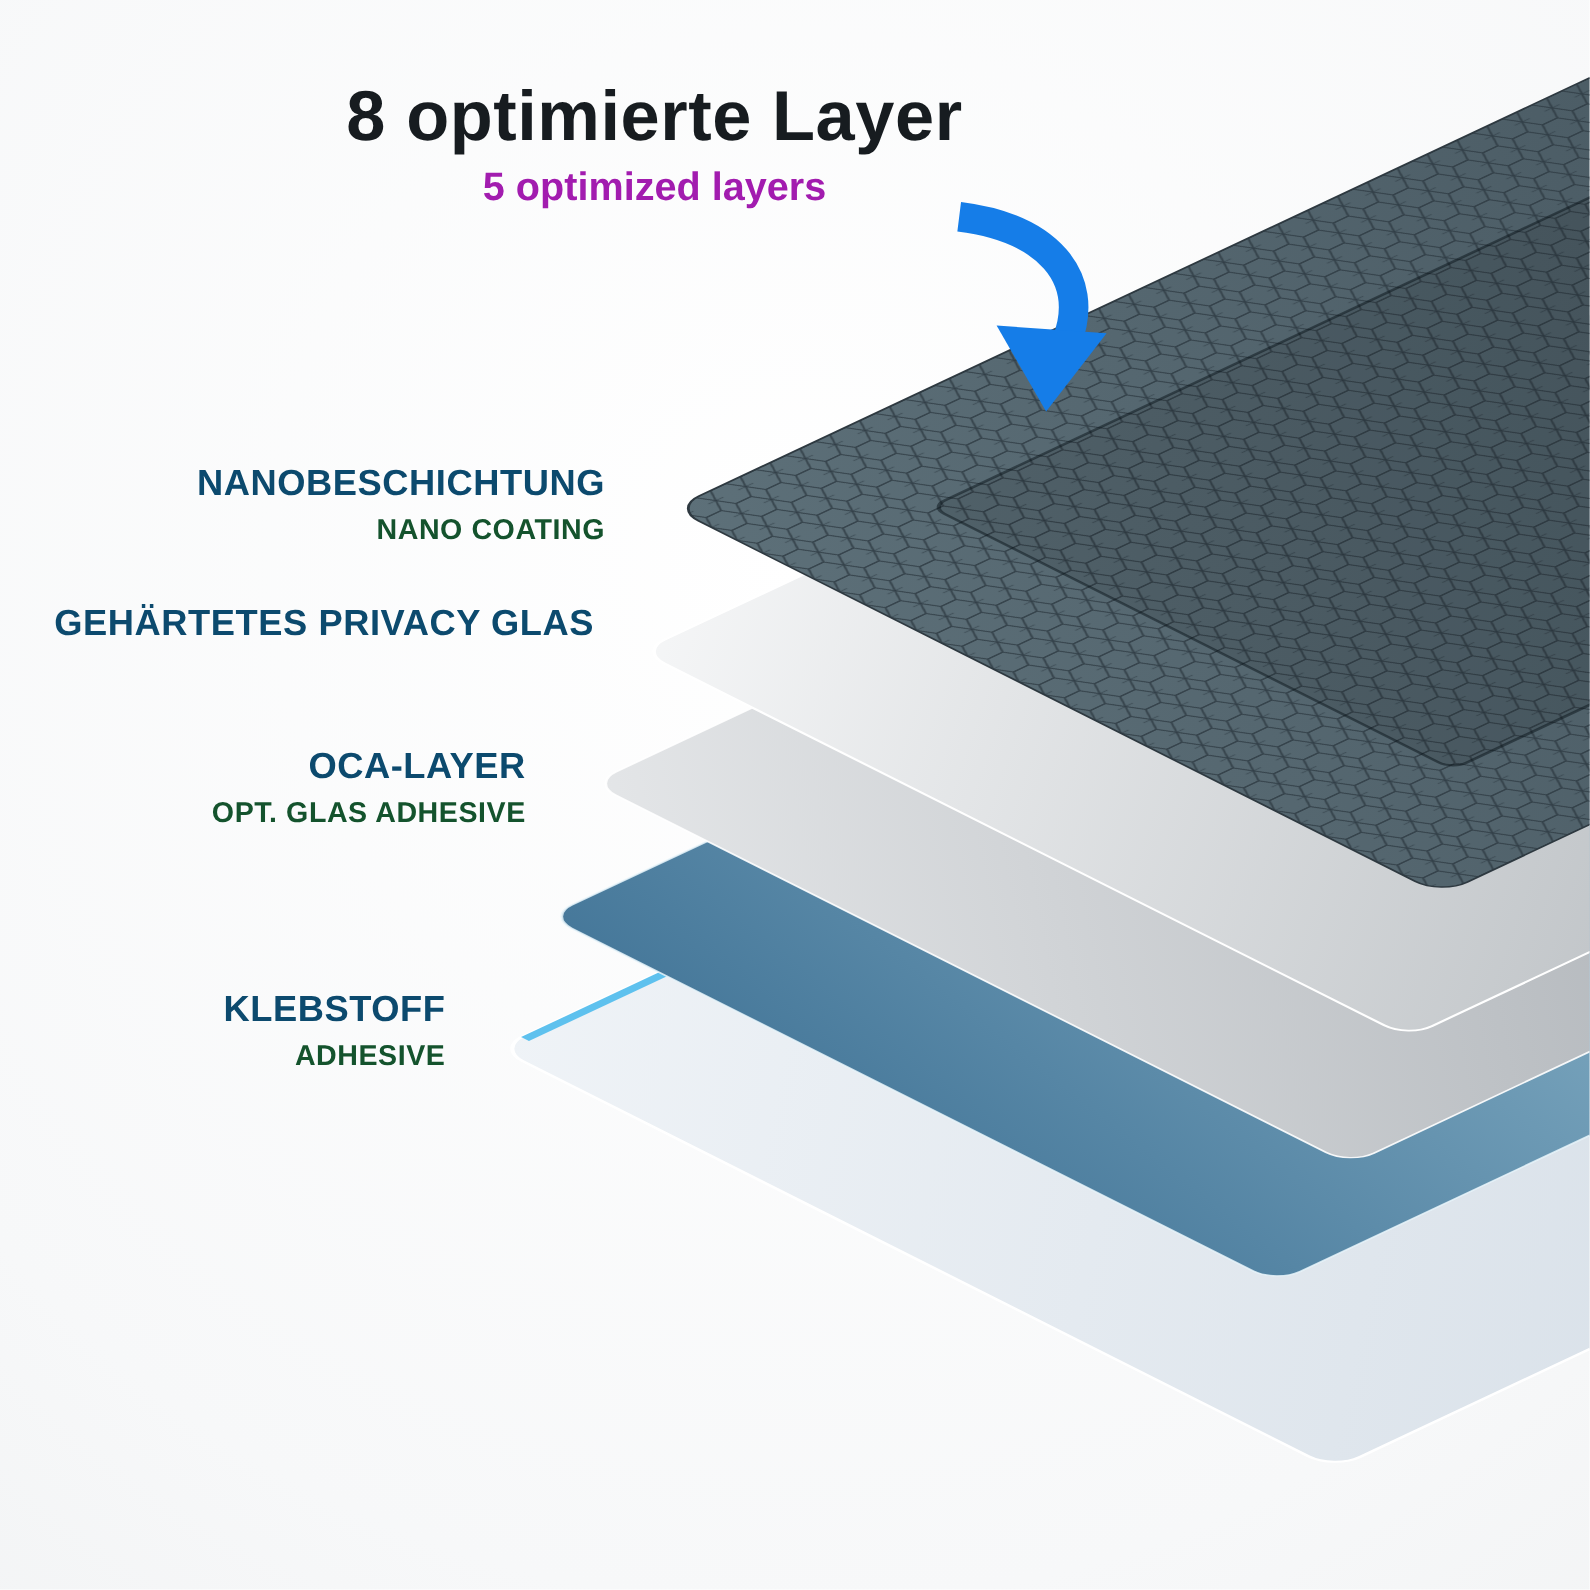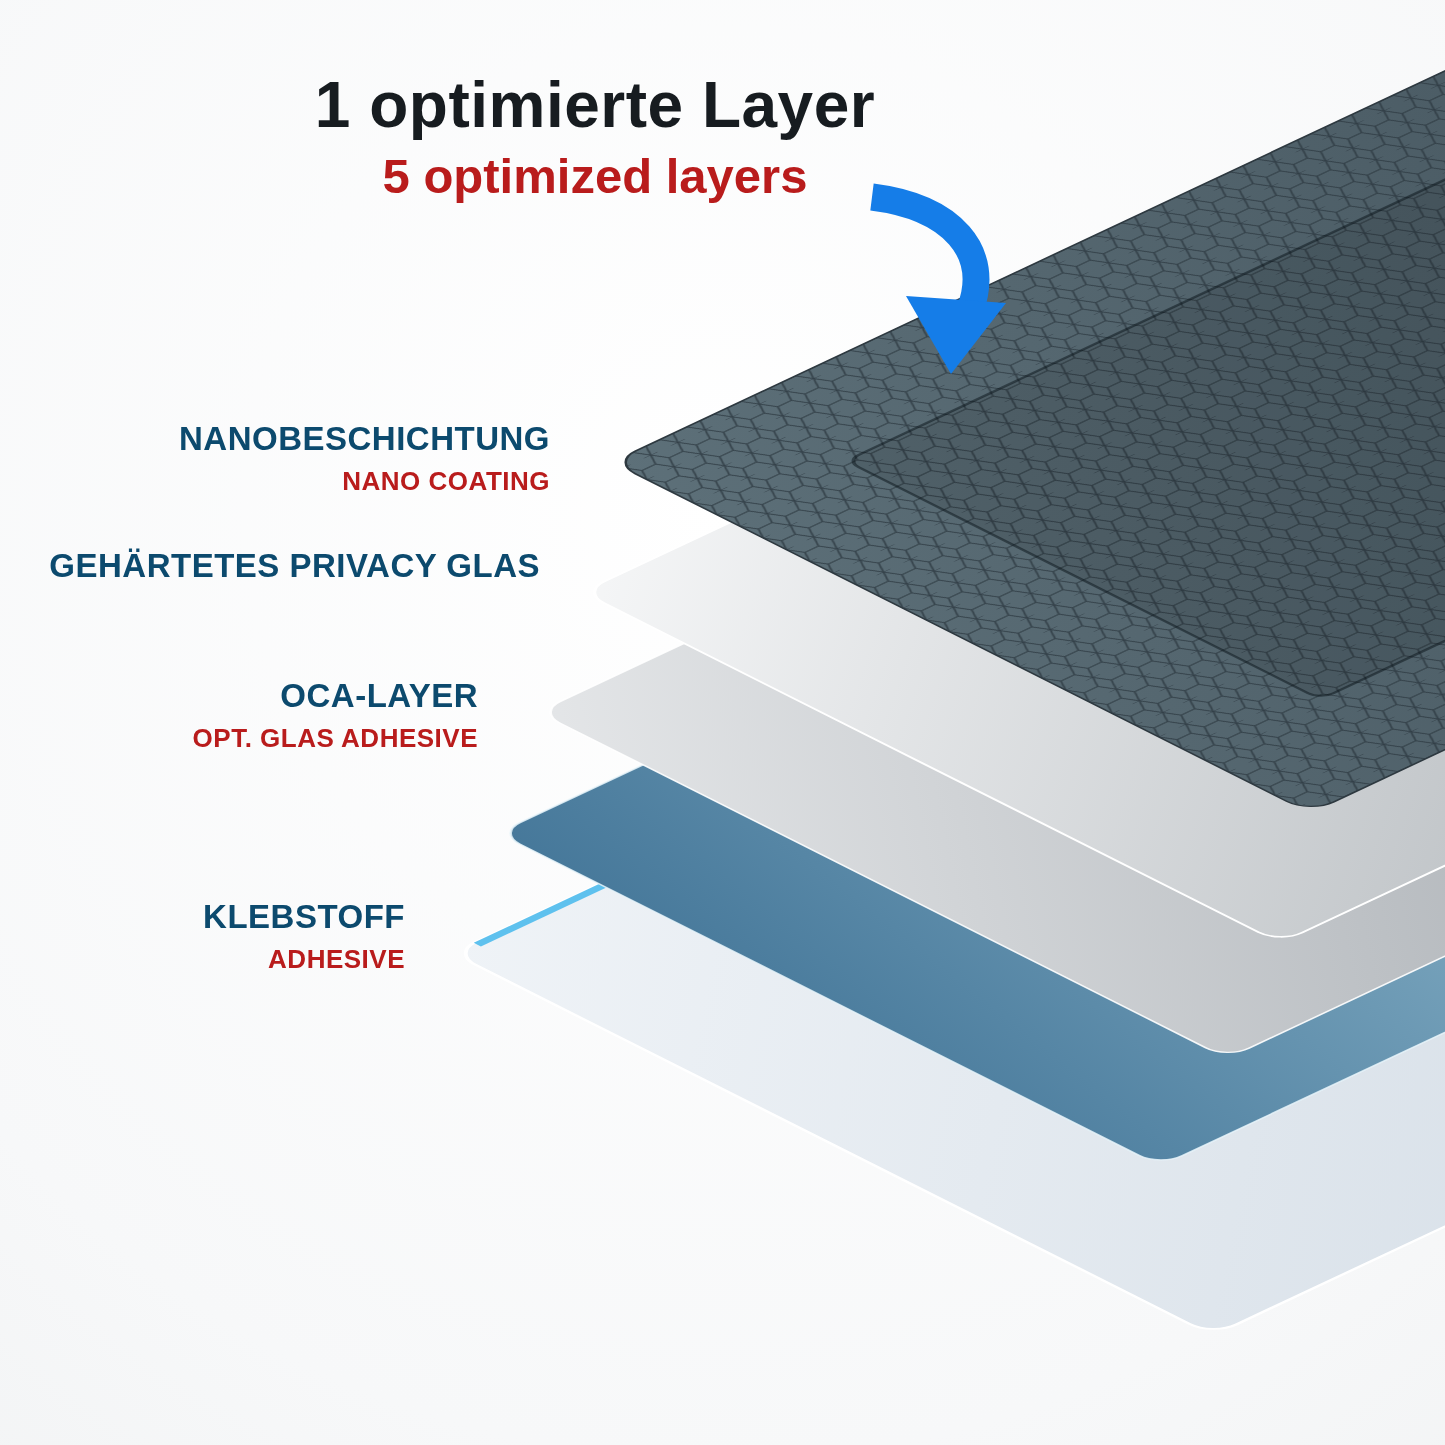--- a/index.html
+++ b/index.html
@@ -11,27 +11,27 @@
   }
   .stage { position: absolute; inset: 0; }
   svg.diagram { position: absolute; inset: 0; z-index: 1; }
 
   .title-wrap { position: absolute; top: 70px; left: 130px; width: 930px; text-align: center; z-index: 2; }
   .title-de {
     font-size: 64px; font-weight: 800; color: #171c20;
     margin: 0; line-height: 1.1; letter-spacing: 0.5px;
   }
   .title-en {
-    font-size: 49px; font-weight: 700; color: #b91c1c;
+    font-size: 36px; font-weight: 700; color: #a21caf;
     margin: 10px 0 0 0; line-height: 1.1;
   }
 
   .label { position: absolute; text-align: right; z-index: 2; white-space: nowrap; }
   .label .de { font-size: 33px; font-weight: 800; color: #0c4a6e; letter-spacing: 0.5px; }
-  .label .en { font-size: 26px; font-weight: 700; color: #b91c1c; margin-top: 8px; letter-spacing: 0.5px; }
+  .label .en { font-size: 26px; font-weight: 700; color: #14532d; margin-top: 8px; letter-spacing: 0.5px; }
 
   .label.l1 { top: 420px; right: 895px; }
   .label.l2 { top: 547px; right: 905px; text-align: right; }
   .label.l3 { top: 677px; right: 967px; }
   .label.l4 { top: 802px; right: 993px; }
   .label.l5 { top: 898px; right: 1040px; }
 </style>
 </head>
 <body>
 
@@ -88,21 +88,21 @@
       <rect x="135" y="125" width="880" height="530" rx="14" fill="rgba(0,0,0,0.10)" stroke="rgba(10,20,26,0.5)" stroke-width="3"></rect>
     </g>
 
     <g>
       <path d="M 872 197 C 952 207, 992 252, 970 310" fill="none" stroke="#157de8" stroke-width="27"></path>
       <polygon points="906,296 1006,303 951,374" fill="#157de8"></polygon>
     </g>
   </svg>
 
   <div class="title-wrap">
-    <div class="title-de">1 optimierte Layer</div>
+    <div class="title-de">8 optimierte Layer</div>
     <div class="title-en">5 optimized layers</div>
   </div>
 
   <div class="label l1">
     <div class="de">NANOBESCHICHTUNG</div>
     <div class="en">NANO COATING</div>
   </div>
 
   <div class="label l2">
     <div class="de">GEHÄRTETES PRIVACY GLAS</div>

